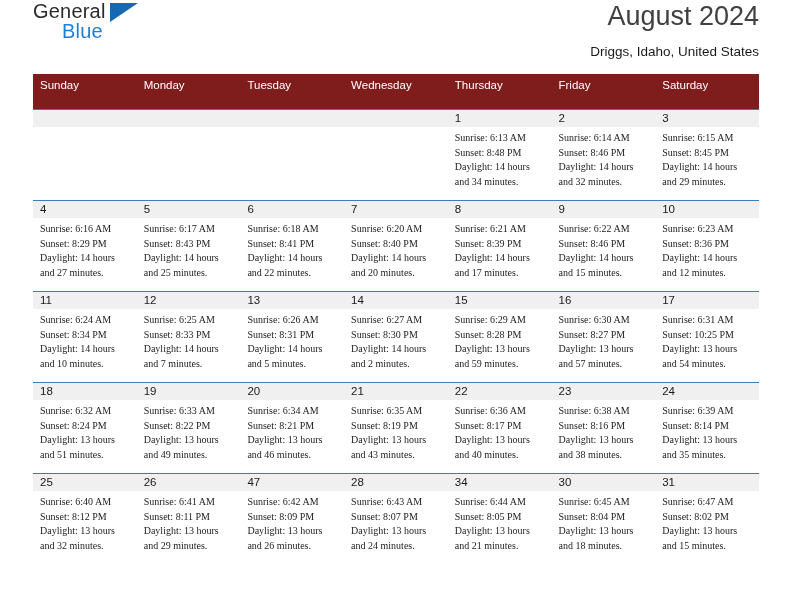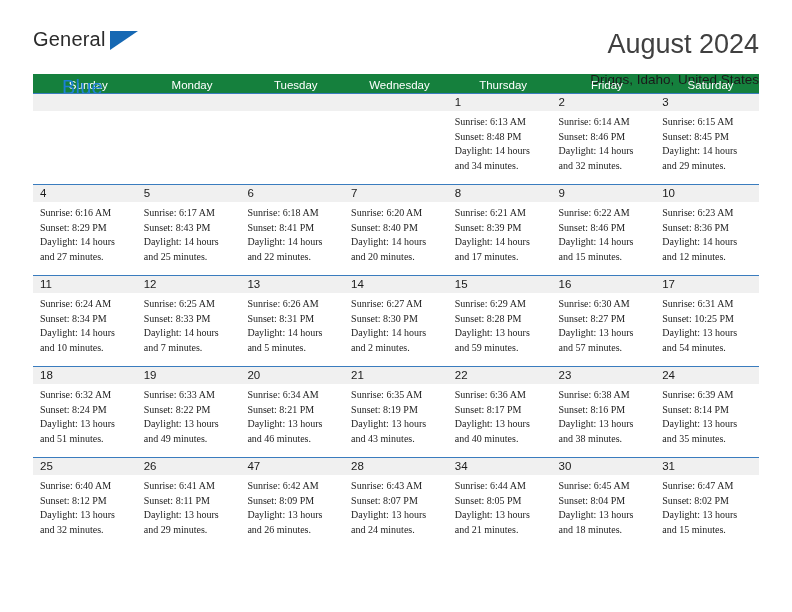--- a/index.html
+++ b/index.html
@@ -20,21 +20,20 @@
     height: 612px;
     box-sizing: border-box;
     padding: 0 33px;
   }
 
   
   .topbar {
     display: flex;
     align-items: flex-start;
     justify-content: space-between;
-    padding-top: 28px;
     height: 72px;
     box-sizing: border-box;
   }
   .brand {
     position: relative;
     width: 130px;
     height: 48px;
     flex: none;
   }
   .brand-general {
@@ -47,21 +46,20 @@
     line-height: 22px;
   }
   .brand-blue {
     position: absolute;
     left: 29px;
     top: 20px;
     font-size: 20px;
     letter-spacing: 0.2px;
     color: #1c7fd6;
     line-height: 22px;
-    margin-top: 28px;
   }
   .brand-triangle {
     position: absolute;
     left: 77px;
     top: 3px;
     width: 0;
     height: 0;
     border-left: 28px solid #1668b3;
     border-bottom: 19px solid transparent;
   }
@@ -86,26 +84,26 @@
   
   .calendar {
     width: 726px;
     border-collapse: collapse;
     table-layout: fixed;
     margin-top: 2px;
   }
   .calendar col { width: 103.71px; }
 
   .calendar thead th {
-    background: #15803d;
+    background: #7f1d1d;
     color: #ffffff;
     font-size: 11.5px;
     font-weight: normal;
-    text-align: center;
-    padding: 5px 0 2px 7px;
+    text-align: left;
+    padding: 5px 0 18px 7px;
     height: 10px;
     border: none;
   }
 
   .calendar td {
     vertical-align: top;
     padding: 0;
     border: none;
     height: 91px;
   }

